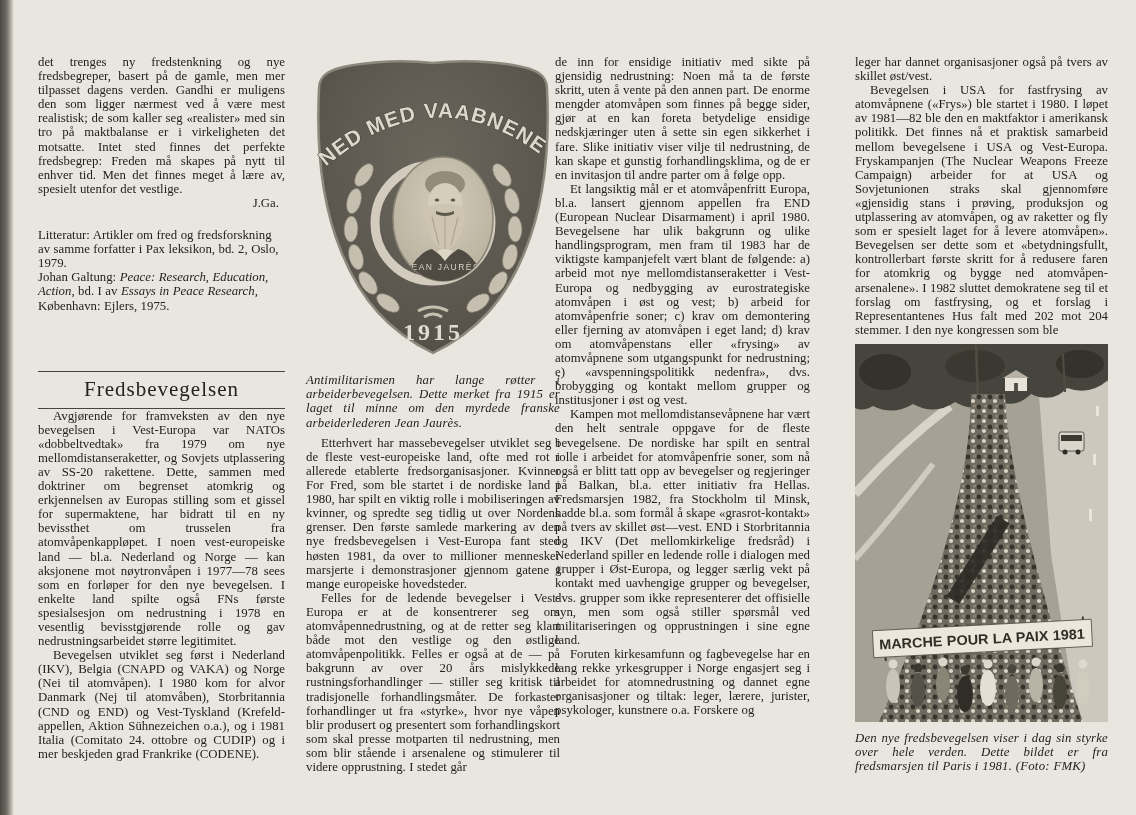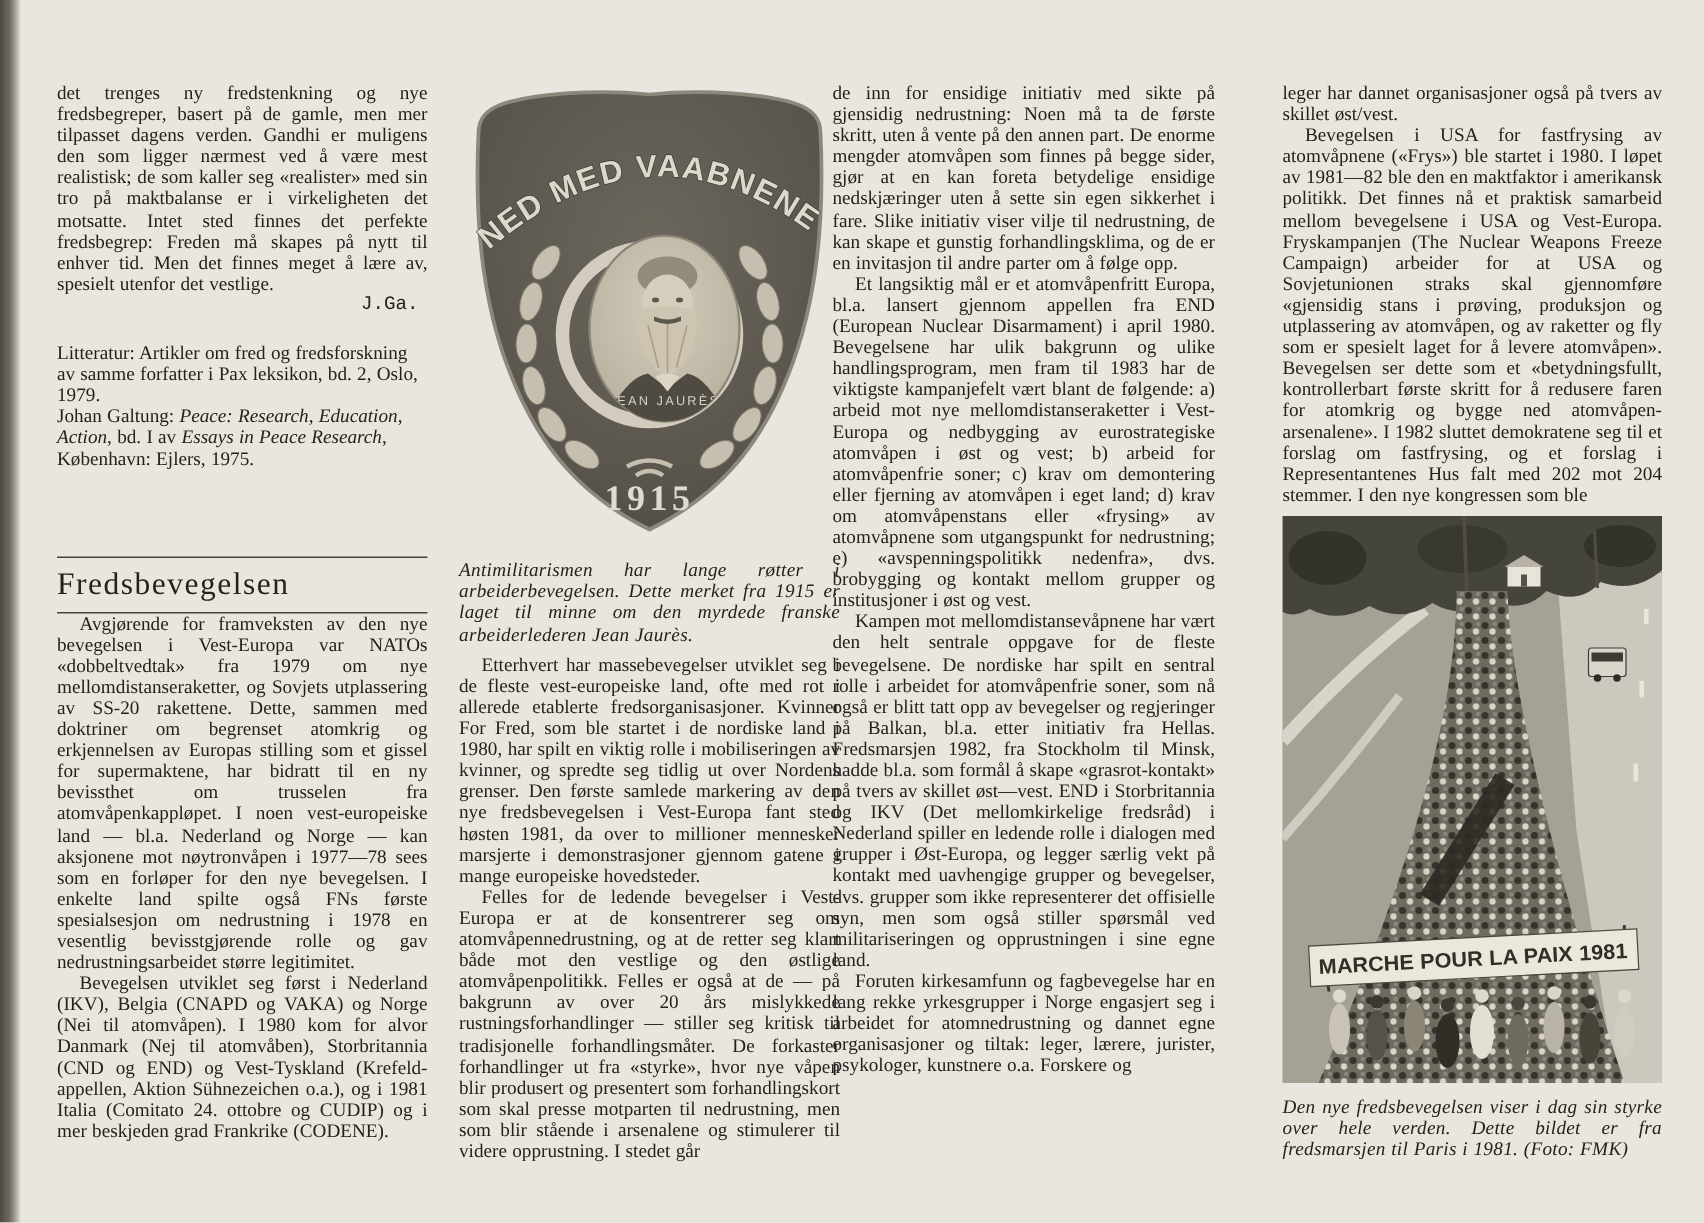--- a/index.html
+++ b/index.html
@@ -19,32 +19,32 @@
     text-align:justify;
     hyphens:auto;-webkit-hyphens:auto;
     word-spacing:0.3px;
   }
   #col1{left:38px;width:247px;}
   #col2{left:306px;width:254px;}
   #col3{left:555px;width:255px;}
   #col4{left:855px;width:253px;}
   .para{margin:0;}
   .indent{text-indent:15px;}
-  .signature{text-align:right;margin:0;padding-right:6px;font-family:Liberation Mono, monospace;}
+  .signature{text-align:right;margin:0;padding-right:6px;}
   .literature{margin-top:18px;text-align:left;}
   .literature p{margin:0;}
   .heading-block{
     margin-top:58px;
     border-top:1px solid #46443e;
     border-bottom:1px solid #46443e;
     padding:5px 0 7px 0;
   }
   .article-heading{
     margin:0;font-size:21px;line-height:24px;font-weight:normal;
-    letter-spacing:1px;
+    text-align:center;letter-spacing:1px;
   }
   .after-heading{margin-top:8px;}
   .caption{
     font-style:italic;margin:0;letter-spacing:0.2px;
     line-height:14.2px;
   }
   .badge-wrap{width:254px;height:306px;margin:0 0 12px 0;}
   .photo-wrap{width:253px;height:378px;margin:7px 0 9px 0;background:#b3afa5;}
   svg{display:block;}
 </style>

